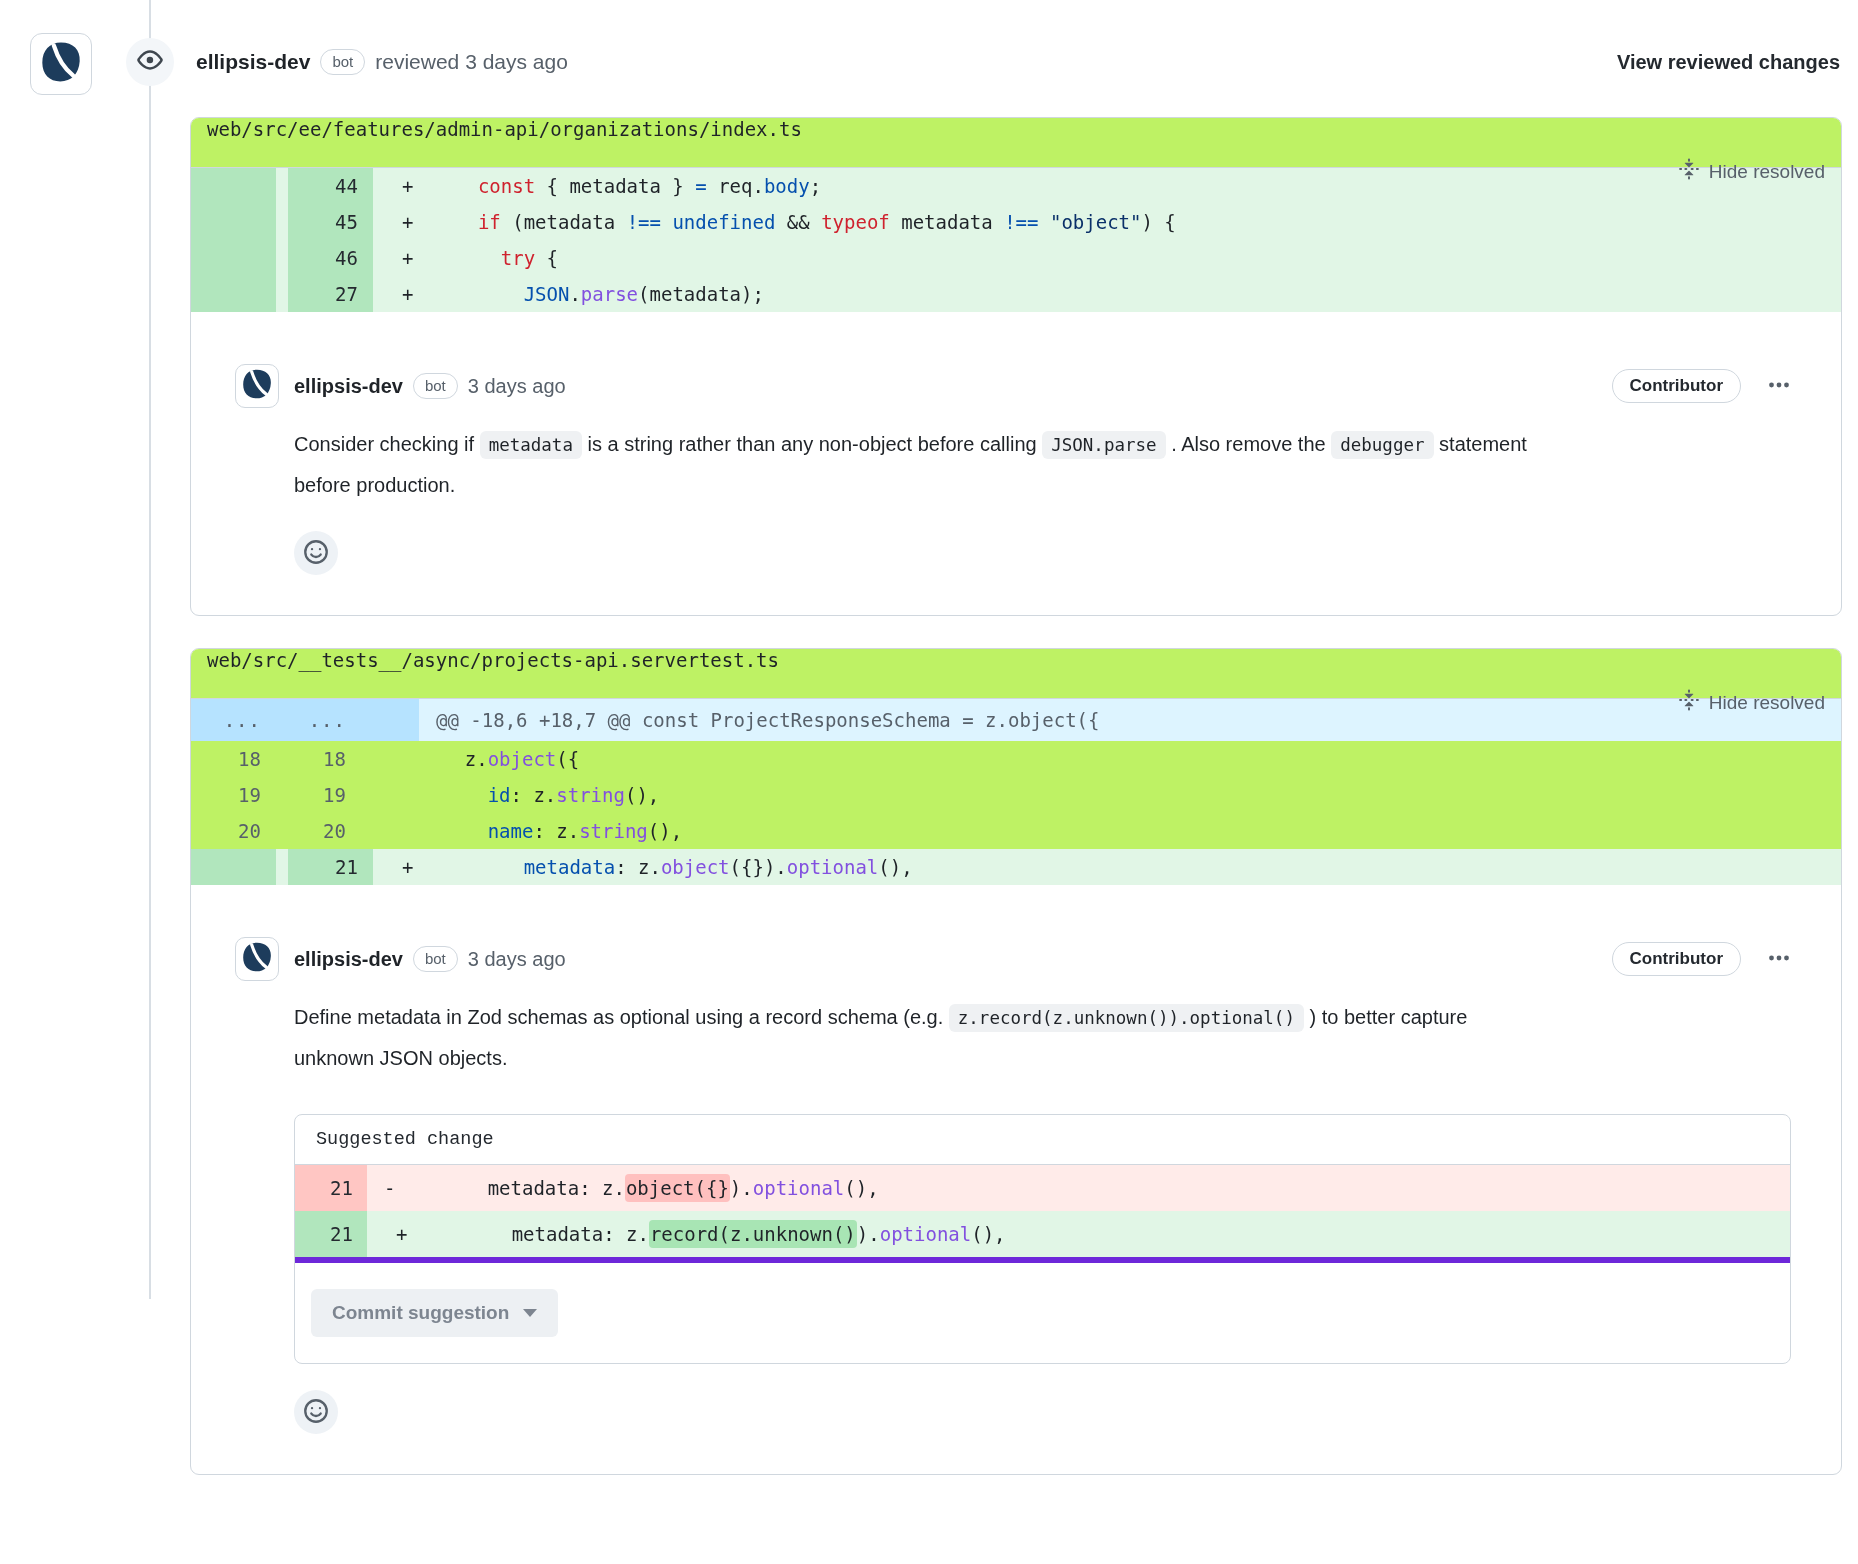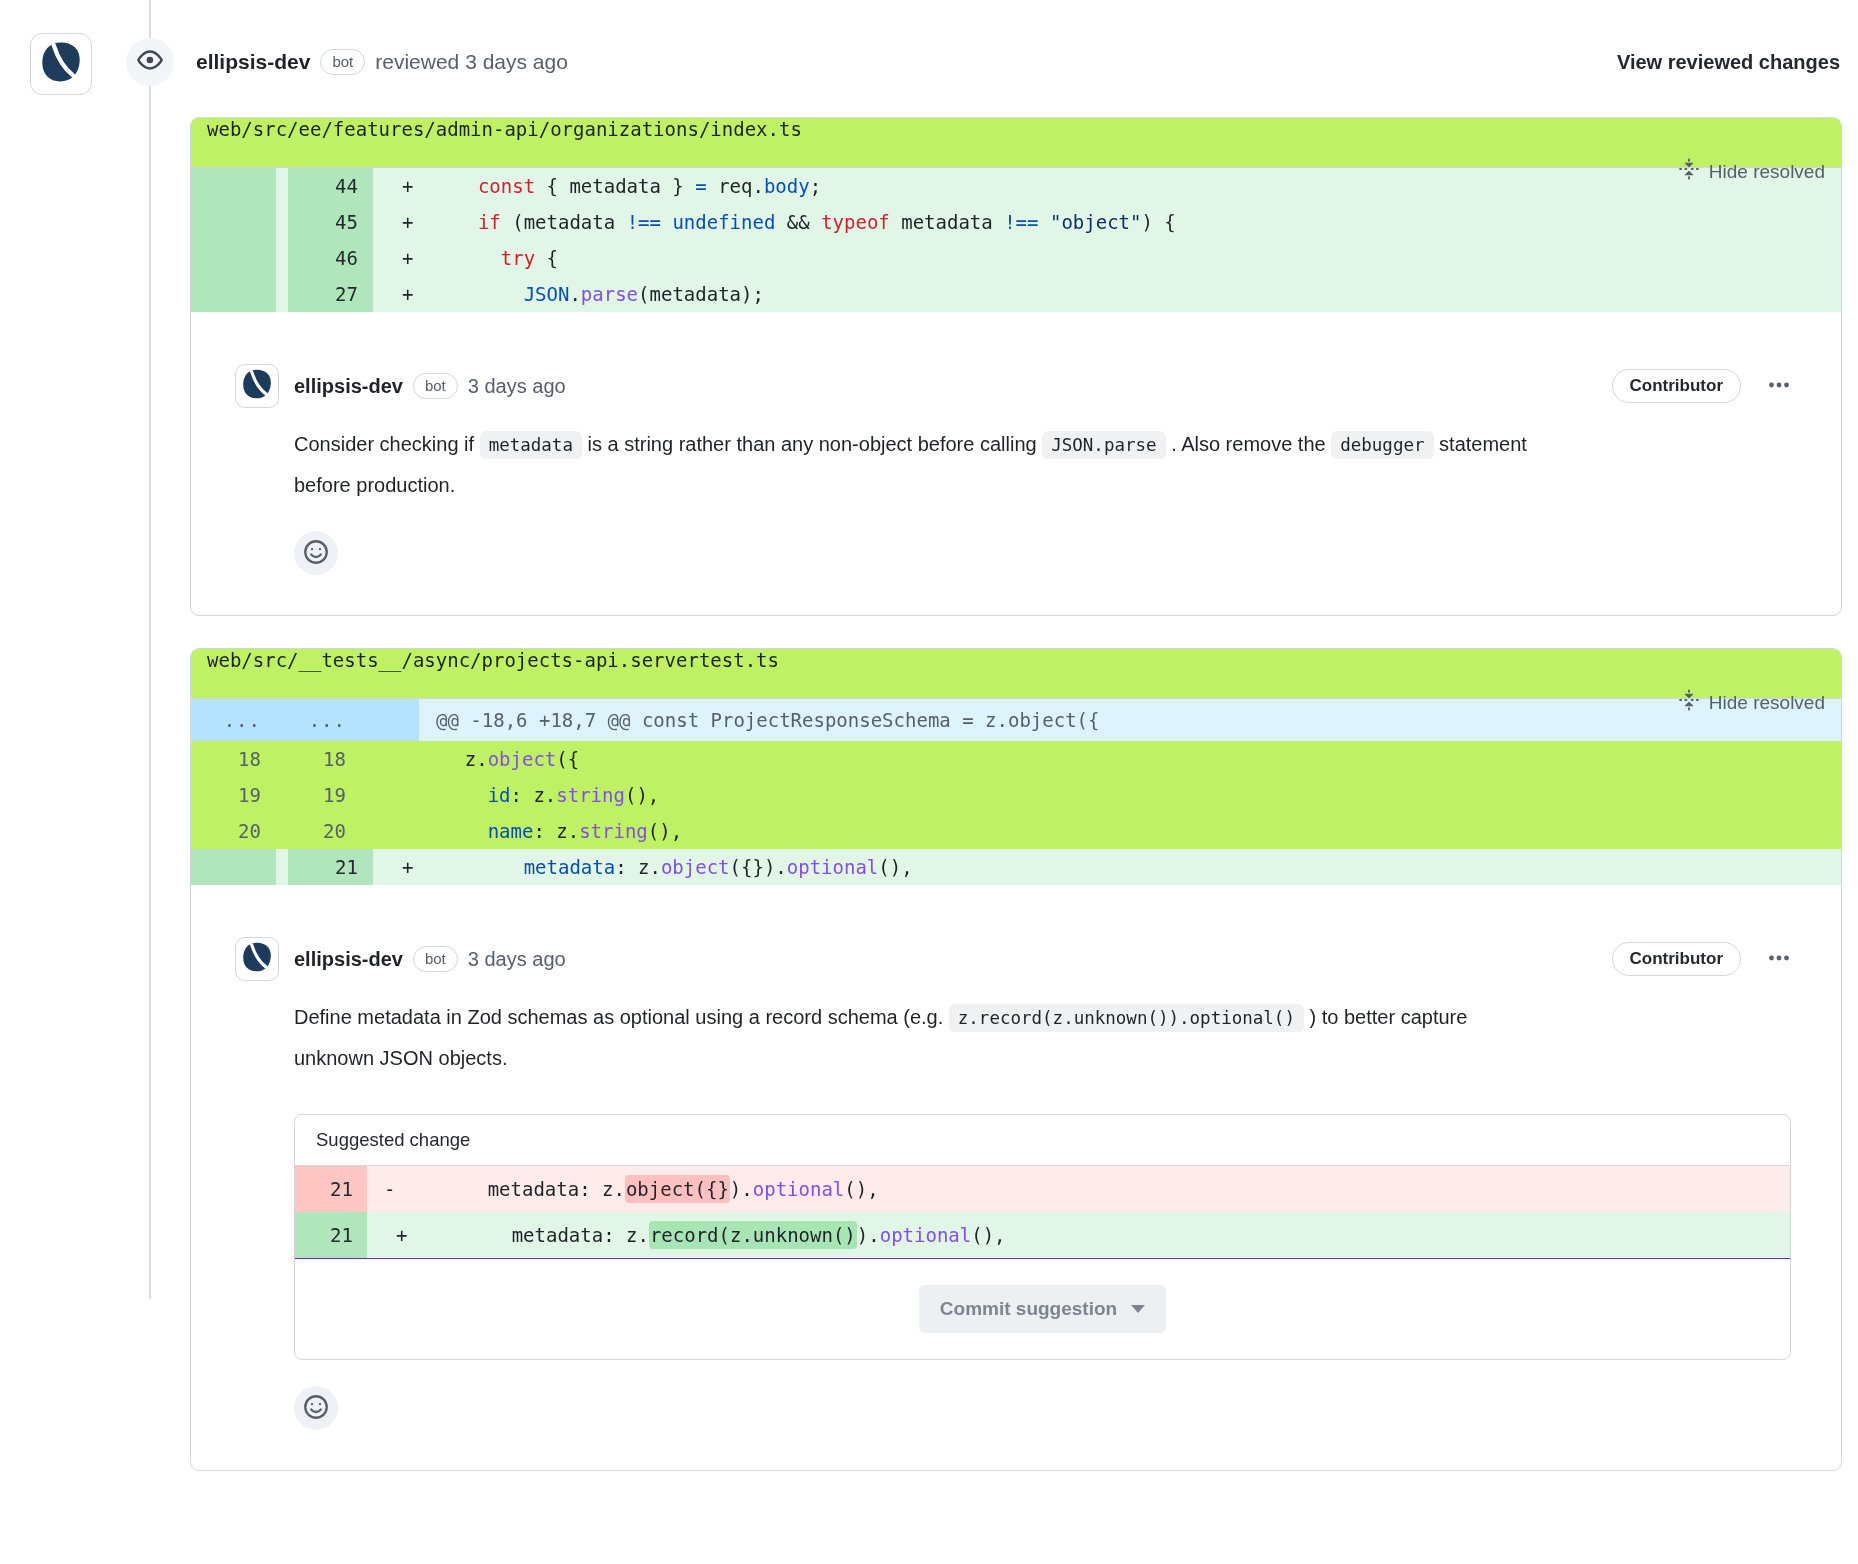--- a/index.html
+++ b/index.html
@@ -65,29 +65,29 @@
   .kebab { margin-left:26px; background:none; border:none; cursor:pointer; display:flex; align-items:center; }
   .comment-body { margin-left:59px; margin-top:16px; }
   .comment-text { font-size:20px; line-height:40px; max-width:1250px; color:#1f2328; }
   .inline-code { font-family:"DejaVu Sans Mono", monospace; font-size:17.5px; color:#1f2328;
     background:#eff1f3; border-radius:6px; padding:4px 9px; white-space:nowrap; }
   .emoji-btn { margin-top:26px; width:44px; height:44px; border-radius:50%; border:none;
     background:#eef2f6; display:flex; align-items:center; justify-content:center; cursor:pointer; }
 
   
   .suggestion { border:1px solid #d0d7de; border-radius:8px; margin-top:36px; overflow:hidden; max-width:1508px; }
-  .sg-head { padding:14px 21px; font-size:18.5px; color:#24292f; border-bottom:1px solid #d0d7de; }
+  .sg-head { padding:14px 21px; font-size:18.5px; color:#24292f; border-bottom:1px solid #d0d7de;font-family:Liberation Mono, monospace; }
   .sg-row { display:flex; height:46px; line-height:46px; font-family:"DejaVu Sans Mono", monospace; font-size:19px; }
   .sg-gut { width:72px; flex:none; text-align:right; padding-right:14px; color:#24292f; }
   .sg-sign { width:52px; flex:none; padding-left:17px; }
   .row-del { background:#ffebe9; }
   .row-del .sg-gut { background:#ffc6c3; }
   .sg-row.row-add { background:#e1f6e6; }
   .sg-row.row-add .sg-gut { background:#b1e6bd; }
-  .sg-foot { border-top:1px solid #6d28d9; padding:26px 16px; display:flex; justify-content:center; }
+  .sg-foot { border-top:6px solid #6d28d9; padding:26px 16px; display:flex; justify-content:flex-start; }
   .commit-btn { background:#edf0f3; border:none; border-radius:6px; padding:13px 21px;
     font-family:"Liberation Sans", sans-serif; font-size:19px; font-weight:600; color:#7d8590;
     display:flex; align-items:center; gap:14px; cursor:pointer; }
   .caret-down { width:0; height:0; border-left:7px solid transparent; border-right:7px solid transparent;
     border-top:8px solid #7d8590; }
 </style>
 </head>
 <body>
 
 <div class="page">

